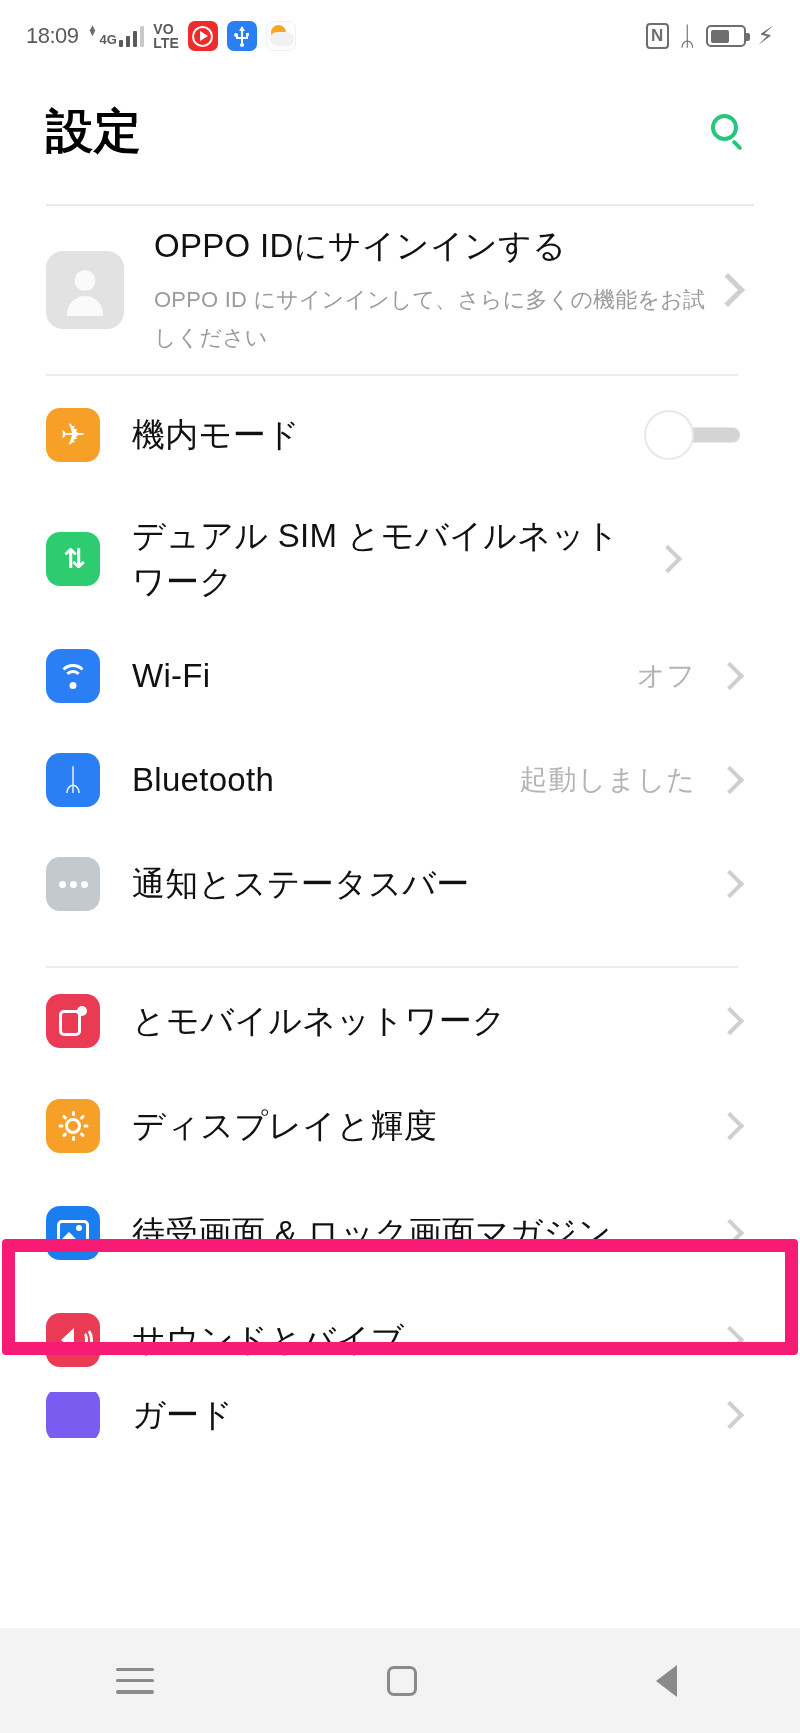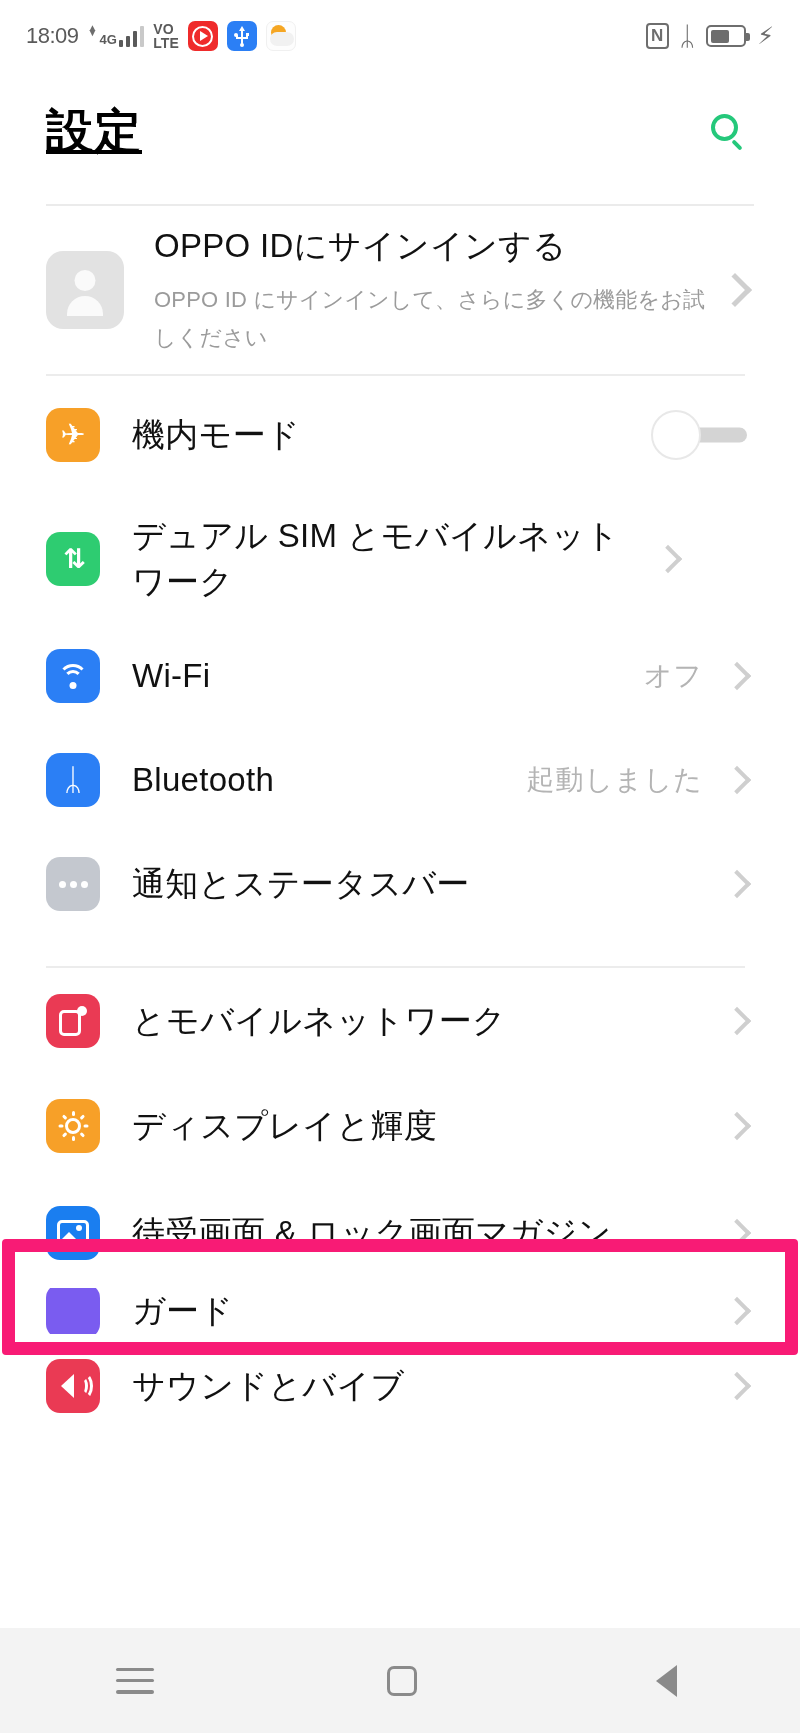--- a/index.html
+++ b/index.html
@@ -44,31 +44,31 @@
 
   .nfc { width:23px; height:26px; border:2.5px solid #6e6e6e; border-radius:4px; position:relative; }
   .nfc:after { content:"N"; position:absolute; inset:0; font-size:17px; font-weight:700; color:#6e6e6e; display:flex; align-items:center; justify-content:center; }
   .bt-glyph { font-size:26px; color:#6e6e6e; line-height:26px; }
   .battery { width:40px; height:22px; border:2.5px solid #6e6e6e; border-radius:5px; position:relative; display:flex; align-items:center; padding:2.5px; }
   .battery:after { content:""; position:absolute; right:-6px; top:6px; width:4px; height:8px; background:#6e6e6e; border-radius:0 2px 2px 0; }
   .battery .fill { height:100%; background:#6e6e6e; border-radius:2px; }
   .bolt { font-size:24px; color:#6e6e6e; line-height:22px; }
 
   
-  .header { height:118px; display:flex; align-items:center; padding:0 44px 0 46px;text-decoration:underline; }
+  .header { height:118px; display:flex; align-items:center; padding:0 44px 0 46px; }
   .title { font-size:47px; font-weight:700; color:#000; letter-spacing:1px; }
   .search-btn { margin-left:auto; width:56px; height:56px; display:flex; align-items:center; justify-content:center; }
   .search-ico { width:34px; height:34px; position:relative; }
   .search-ico .c { position:absolute; top:0; left:0; width:27px; height:27px; border:4px solid #25c87b; border-radius:50%; }
   .search-ico .h { position:absolute; bottom:1px; right:2px; width:12px; height:4px; background:#25c87b; border-radius:3px; transform:rotate(45deg); }
 
   .top-rule { height:2px; background:#ebebeb; margin:14px 46px 0 46px; }
 
   
-  .list { padding:0 9px 0 0; }
+  .list { padding:0 16px 0 0; }
   .divider { height:2px; background:#ececec; margin:0 46px; }
 
   .row {
     display:flex; align-items:center;
     min-height:104px; padding:0 44px 0 46px;
     position:relative;
   }
   .row.account { min-height:168px; align-items:center; padding-top:8px; padding-bottom:8px; }
 
   .ic {
@@ -340,38 +340,38 @@
             <span class="pk"></span>
             <span class="mt"></span>
           </span>
       </div>
       <div class="labels">
         <div class="label">待受画面 &amp; ロック画面マガジン</div>
       </div>
       <div class="chev"></div>
     </div>
 
-    <div class="row clipped">
-      <div class="ic" style="background:#7a5cf0"></div>
-      <div class="labels">
-        <div class="label" style="color:#111">ガード</div>
-      </div>
-      <div class="chev"></div>
-    </div>
-
     <div class="row" style="min-height:104px">
       <div class="ic" style="background:#ea3a54">
         <span class="g-speaker">
             <span class="tri"></span>
             <span class="w1"></span>
             <span class="w2"></span>
           </span>
       </div>
       <div class="labels">
         <div class="label">サウンドとバイブ</div>
+      </div>
+      <div class="chev"></div>
+    </div>
+
+    <div class="row clipped">
+      <div class="ic" style="background:#7a5cf0"></div>
+      <div class="labels">
+        <div class="label" style="color:#111">ガード</div>
       </div>
       <div class="chev"></div>
     </div>
 
   </div>
 
   <div class="highlight-box" style="top:1239px; height:116px;"></div>
 
   <div class="navbar">
     <div class="nav-ico">

